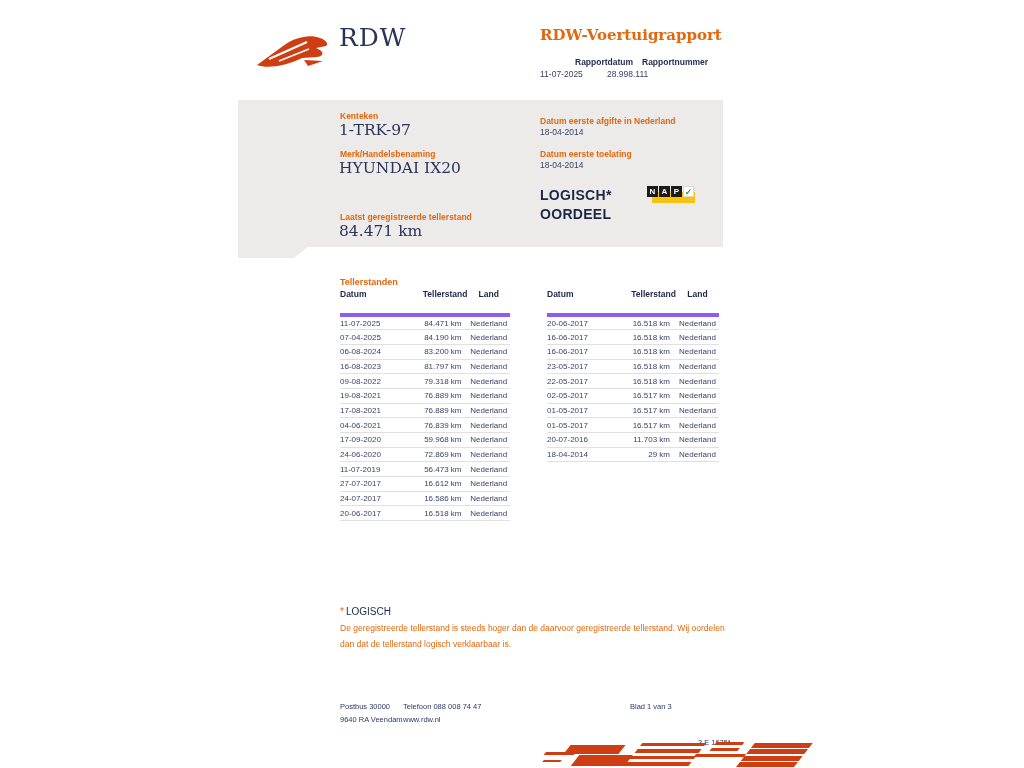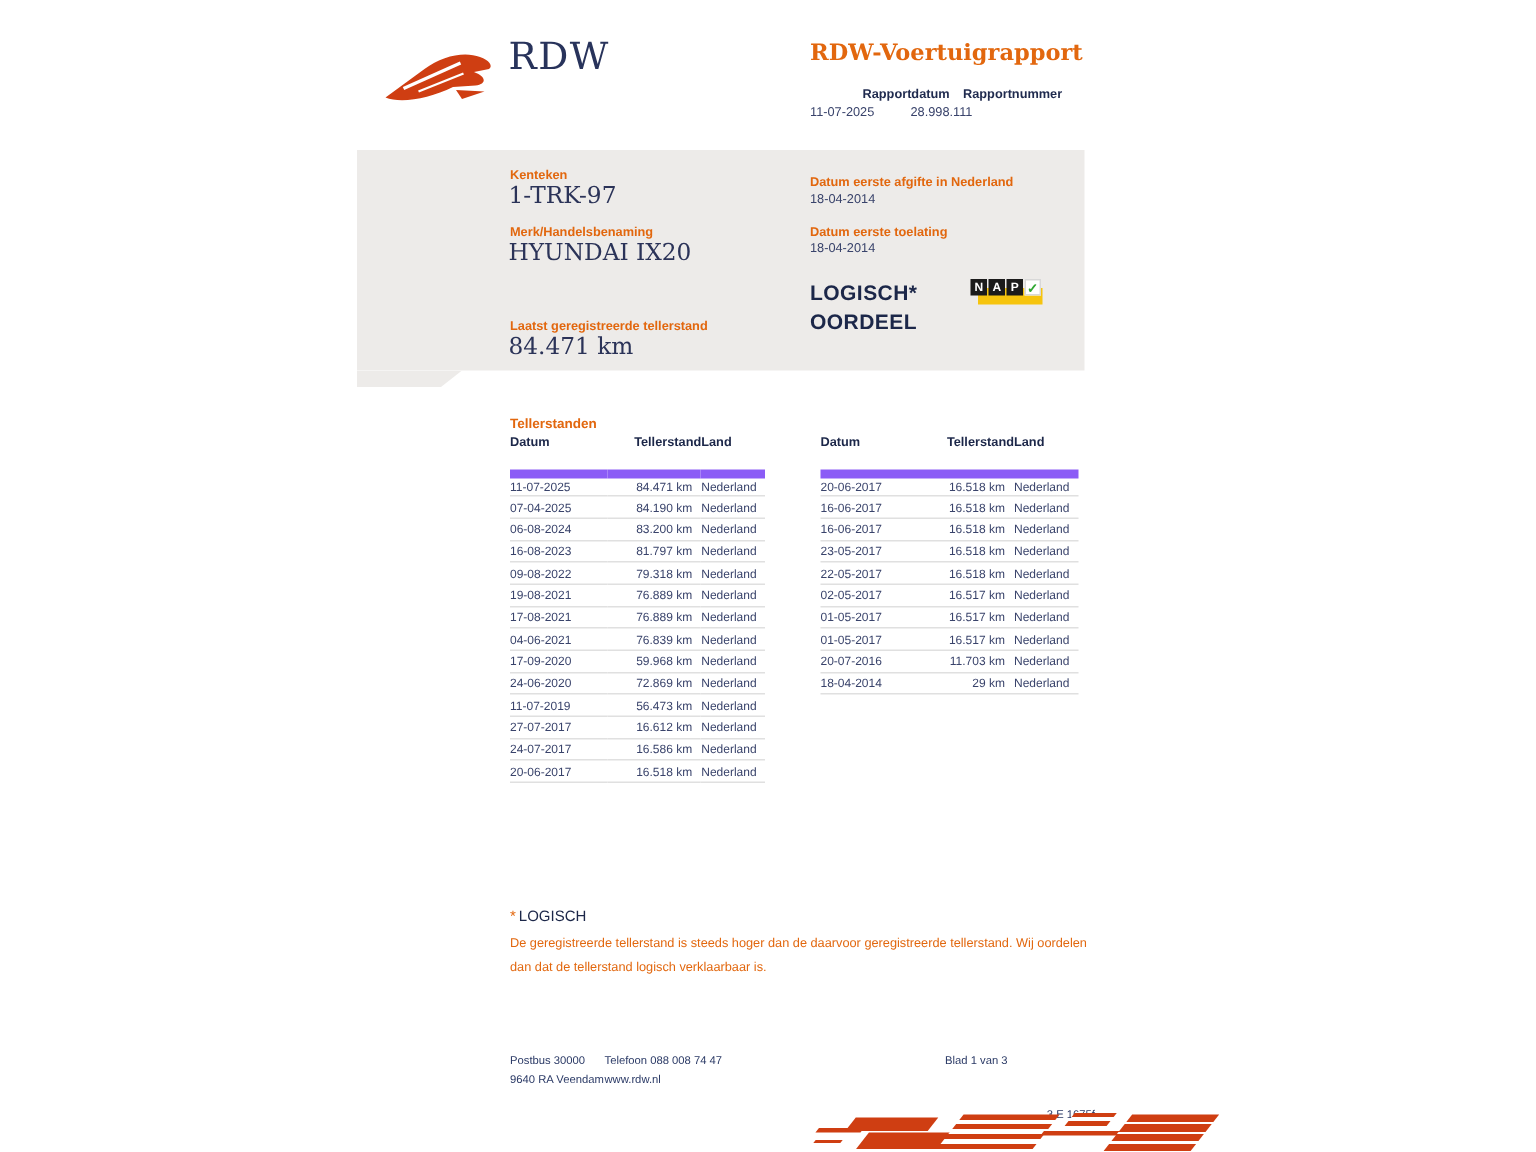--- a/index.html
+++ b/index.html
@@ -37,28 +37,28 @@
   .nap-tile { width:11px; height:11px; background:#1b1b1b; color:#fff; font-size:8px; font-weight:bold;
               display:flex; align-items:center; justify-content:center; }
   .nap-check { width:11px; height:11px; background:#fff; border:1px solid #d8d8d8; color:#2fa832;
                font-size:9px; font-weight:bold; display:flex; align-items:center; justify-content:center; }
 
   
   .section-heading { left:340px; top:277px; font-size:9px; font-weight:bold; color:#e2670e; }
   .tbl { border-collapse:collapse; table-layout:fixed; }
   .tbl-left  { left:340px; top:289px; width:170px; }
   .tbl-right { left:547px; top:289px; width:172px; }
-  .tbl th { font-size:8.5px; font-weight:bold; color:#1c2749; border-bottom:6px solid #8b5cf6;
+  .tbl th { font-size:8.5px; font-weight:bold; color:#1c2749; border-bottom:4px solid #8b5cf6;
             height:13px; vertical-align:bottom; padding-bottom:14px; }
   .tbl td { font-size:8px; color:#39436b; height:14.7px; border-bottom:1px solid #e0e0e0;
             vertical-align:middle; }
   .tbl th:nth-child(1), .tbl td:nth-child(1) { text-align:left; width:38%; }
   .tbl th:nth-child(2), .tbl td:nth-child(2) { text-align:right; width:37%; }
   .tbl td:nth-child(2) { padding-right:6px; }
-  .tbl th:nth-child(3), .tbl td:nth-child(3) { text-align:left; width:25%; }
+  .tbl th:nth-child(3), .tbl td:nth-child(3) { text-align:center; width:25%; }
 
   
   .exp-title { left:340px; top:606px; font-size:10px; font-weight:normal; color:#1c2749; }
   .exp-star { color:#e2670e; margin-right:2px; }
   .exp-text { left:340px; top:621px; width:395px; font-size:8.5px; color:#e2670e; line-height:15.5px; }
 
   
   .foot { font-size:7.5px; color:#2b3a66; }
   .f-a1 { left:340px; top:702px; } .f-a2 { left:340px; top:715px; }
   .f-b1 { left:403px; top:702px; } .f-b2 { left:403px; top:715px; }

